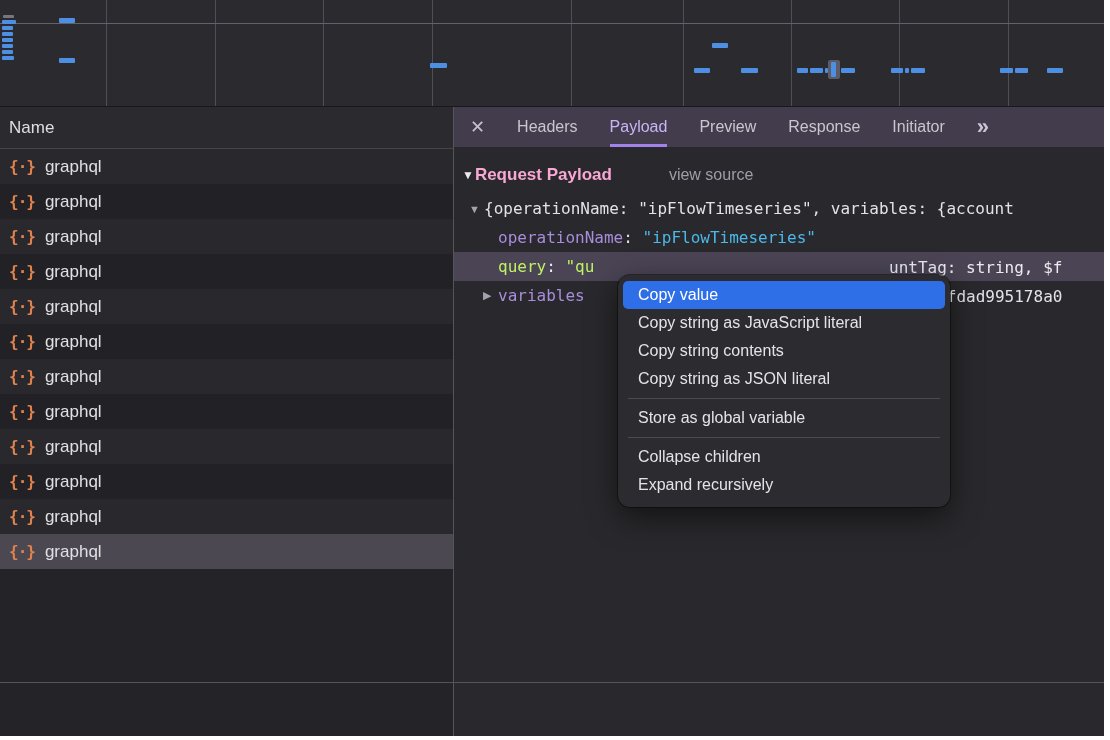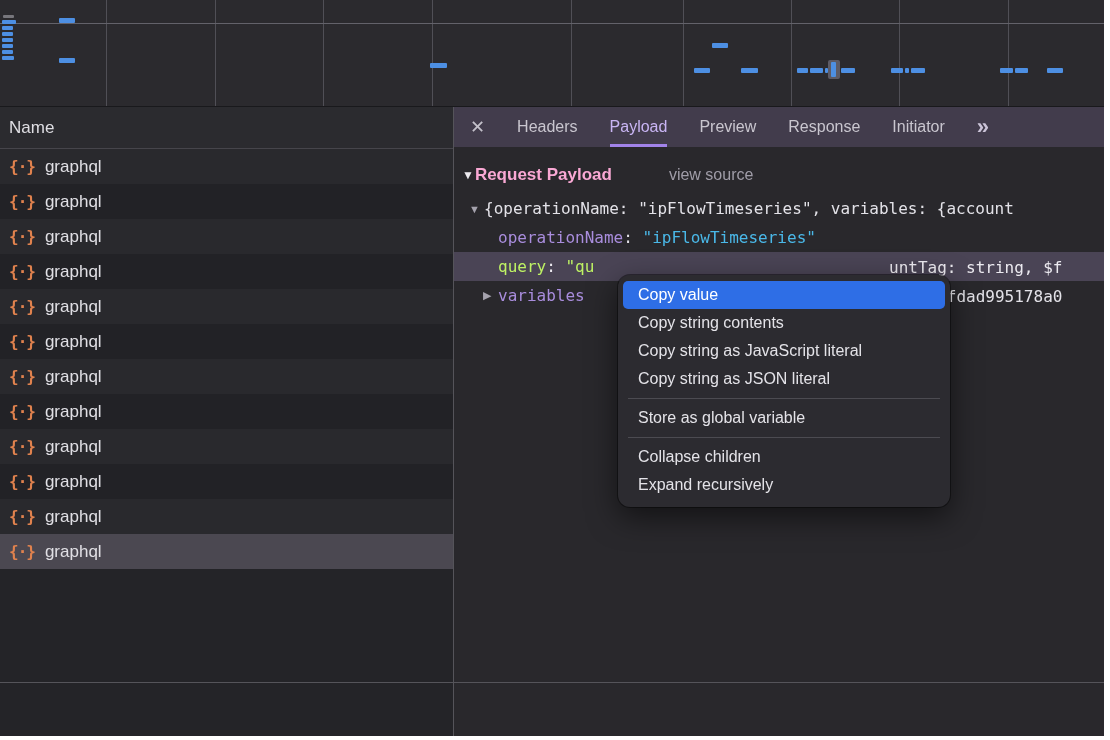--- a/index.html
+++ b/index.html
@@ -210,22 +210,22 @@
             </div>
           </div>
         </div>
       </div>
     </div>
 
     <div class="hdivider"></div>
 
     <div class="context-menu" id="ctx-menu">
         <div class="menu-item highlighted">Copy value</div>
+        <div class="menu-item">Copy string as JavaScript literal</div>
         <div class="menu-item">Copy string contents</div>
-        <div class="menu-item">Copy string as JavaScript literal</div>
         <div class="menu-item">Copy string as JSON literal</div>
         <div class="menu-sep"></div>
         <div class="menu-item">Store as global variable</div>
         <div class="menu-sep"></div>
         <div class="menu-item">Collapse children</div>
         <div class="menu-item">Expand recursively</div>
       </div>
   </div>
 </div>
 

